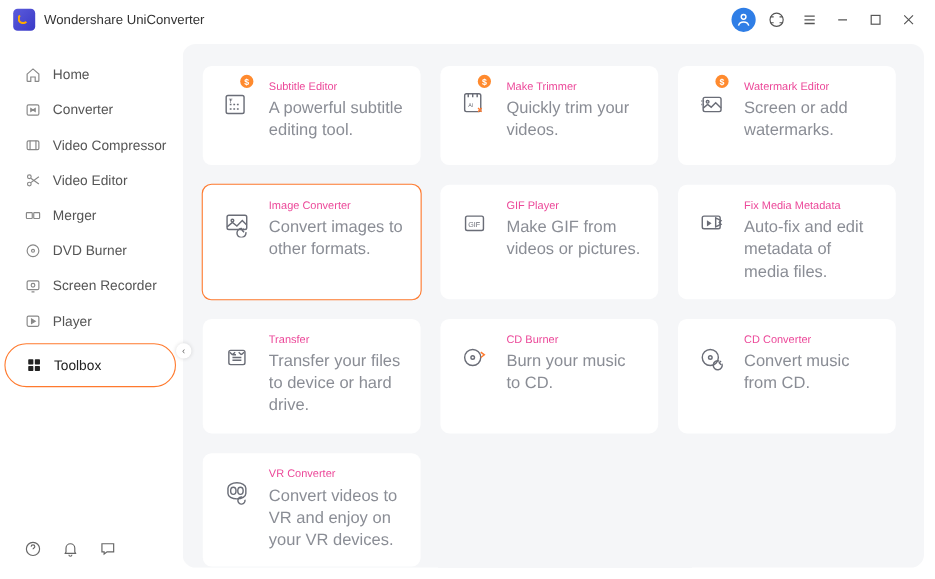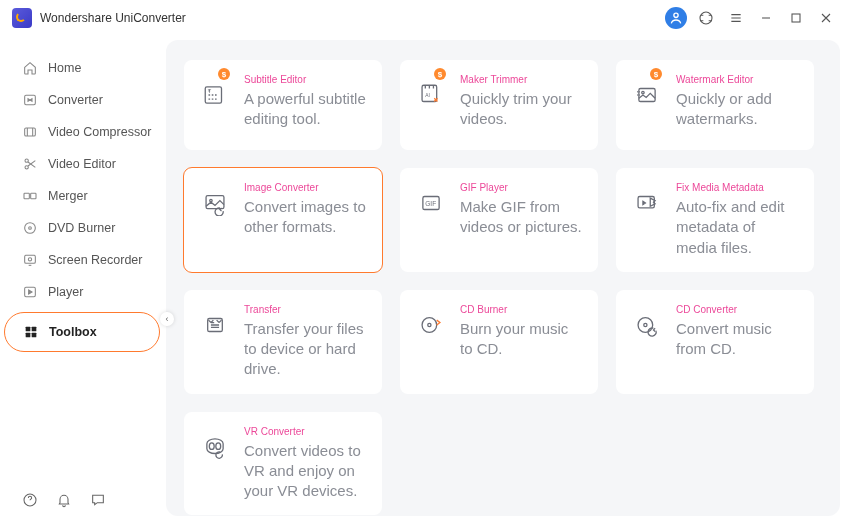--- a/index.html
+++ b/index.html
@@ -11,21 +11,21 @@
 .app-title { font-size: 12px; color: #333; }
 .tb-spacer { flex: 1; }
 .tb-icon { width: 24px; height: 24px; display: flex; align-items: center; justify-content: center; margin-left: 6px; color: #555; cursor: pointer; }
 .user-circle { width: 22px; height: 22px; border-radius: 50%; background: #2f7ee6; display: flex; align-items: center; justify-content: center; }
 .user-circle svg{color:#fff;}
 
 .body { display: flex; height: 490px; }
 .sidebar { width: 166px; padding-top: 16px; display: flex; flex-direction: column; position: relative; text-align: center; }
 .nav-item { height: 32px; display: flex; align-items: center; padding-left: 22px; cursor: pointer; color: #555; font-size: 12.5px; gap: 10px; }
 .nav-item svg { color: #888; flex-shrink:0; }
-.nav-item.active { border: 1.5px solid #ff7a2e; border-radius: 22px; margin: 4px 6px 4px 4px; padding-left: 18px; font-weight: 700; color: #222; height: 40px; }
+.nav-item.active { border: 1.5px solid #ff7a2e; border-radius: 22px; margin: 4px 6px 4px 4px; padding-left: 18px; font-weight: 400; color: #222; height: 40px; }
 .nav-item.active svg { color: #222; }
 .sidebar-bottom { margin-top: auto; display: flex; gap: 18px; padding: 14px 22px; }
 .sidebar-bottom .sb-icon { cursor: pointer; color: #666; }
 
 .collapse-handle { position: absolute; top: 276px; right: -8px; width: 14px; height: 14px; border-radius: 50%; background: #fff; box-shadow: 0 0 4px rgba(0,0,0,.15); display: flex; align-items: center; justify-content: center; cursor: pointer; font-size: 9px; color: #666; }
 
 .main { flex: 1; background: #f5f6f8; border-radius: 12px; margin: 4px 10px 10px 0; padding: 20px 18px; overflow: auto; }
 .grid { display: grid; grid-template-columns: repeat(3, 198px); gap: 18px; }
 .card { background: #fff; border-radius: 8px; padding: 14px 14px 14px 16px; display: flex; gap: 14px; cursor: pointer; min-height: 90px; align-items: flex-start; position: relative; }
 .card.selected { outline: 1.5px solid #ff7a2e; }
@@ -186,37 +186,37 @@
           <div class="card-icon">
             <svg viewBox="0 0 32 32" fill="none" stroke="currentColor" stroke-width="1.6">
               <rect x="5" y="4" width="18" height="20" rx="2"></rect>
               <path d="M9 4v4M14 4v4M19 4v4"></path>
               <text x="9" y="19" font-size="6" fill="currentColor" stroke="none">AI</text>
               <path d="M20 20l4 4m0-4l-4 4" stroke="#ff7a2e"></path>
             </svg>
           </div>
           <div class="badge">$</div>
           <div class="card-text">
-            <div class="card-title">Maker Trimmer</div>
+            <div class="card-title">Make Trimmer</div>
             <div class="card-desc">Quickly trim your videos.</div>
           </div>
         </div>
         <div class="card">
           <div class="card-icon">
             <svg viewBox="0 0 32 32" fill="none" stroke="currentColor" stroke-width="1.6">
               <rect x="6" y="8" width="20" height="16" rx="2"></rect>
               <circle cx="11" cy="13" r="1.5"></circle>
               <path d="M6 20l5-4 4 3 5-5 6 6"></path>
               <path d="M4 12h4M4 16h4" stroke-dasharray="1 1"></path>
             </svg>
           </div>
           <div class="badge">$</div>
           <div class="card-text">
             <div class="card-title">Watermark Editor</div>
-            <div class="card-desc">Quickly or add watermarks.</div>
+            <div class="card-desc">Screen or add watermarks.</div>
           </div>
         </div>
         <div class="card selected">
           <div class="card-icon">
             <svg viewBox="0 0 32 32" fill="none" stroke="currentColor" stroke-width="1.6">
               <rect x="5" y="7" width="22" height="16" rx="2"></rect>
               <circle cx="11" cy="13" r="1.5"></circle>
               <path d="M5 20l6-5 5 4 6-6 5 5"></path>
               <path d="M22 22a5 5 0 1 0 4 4"></path>
               <path d="M24 22l-2 2 2 2"></path>

